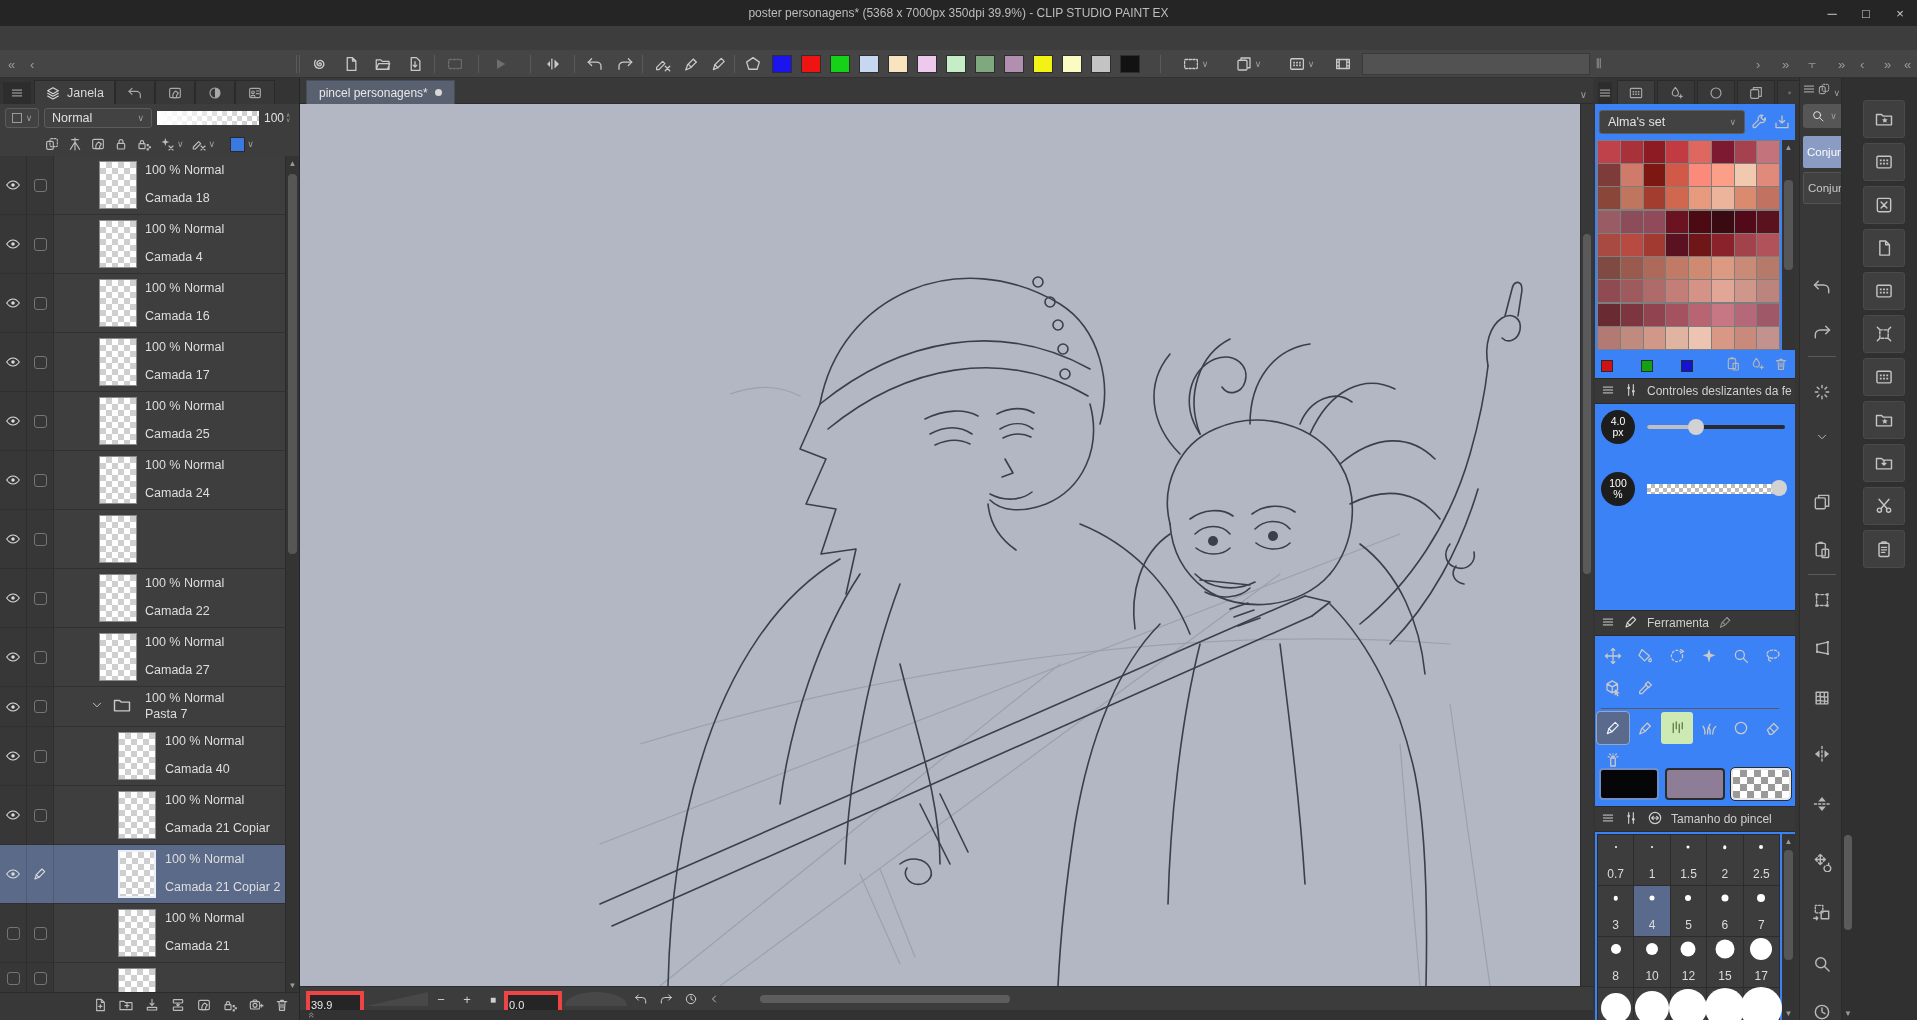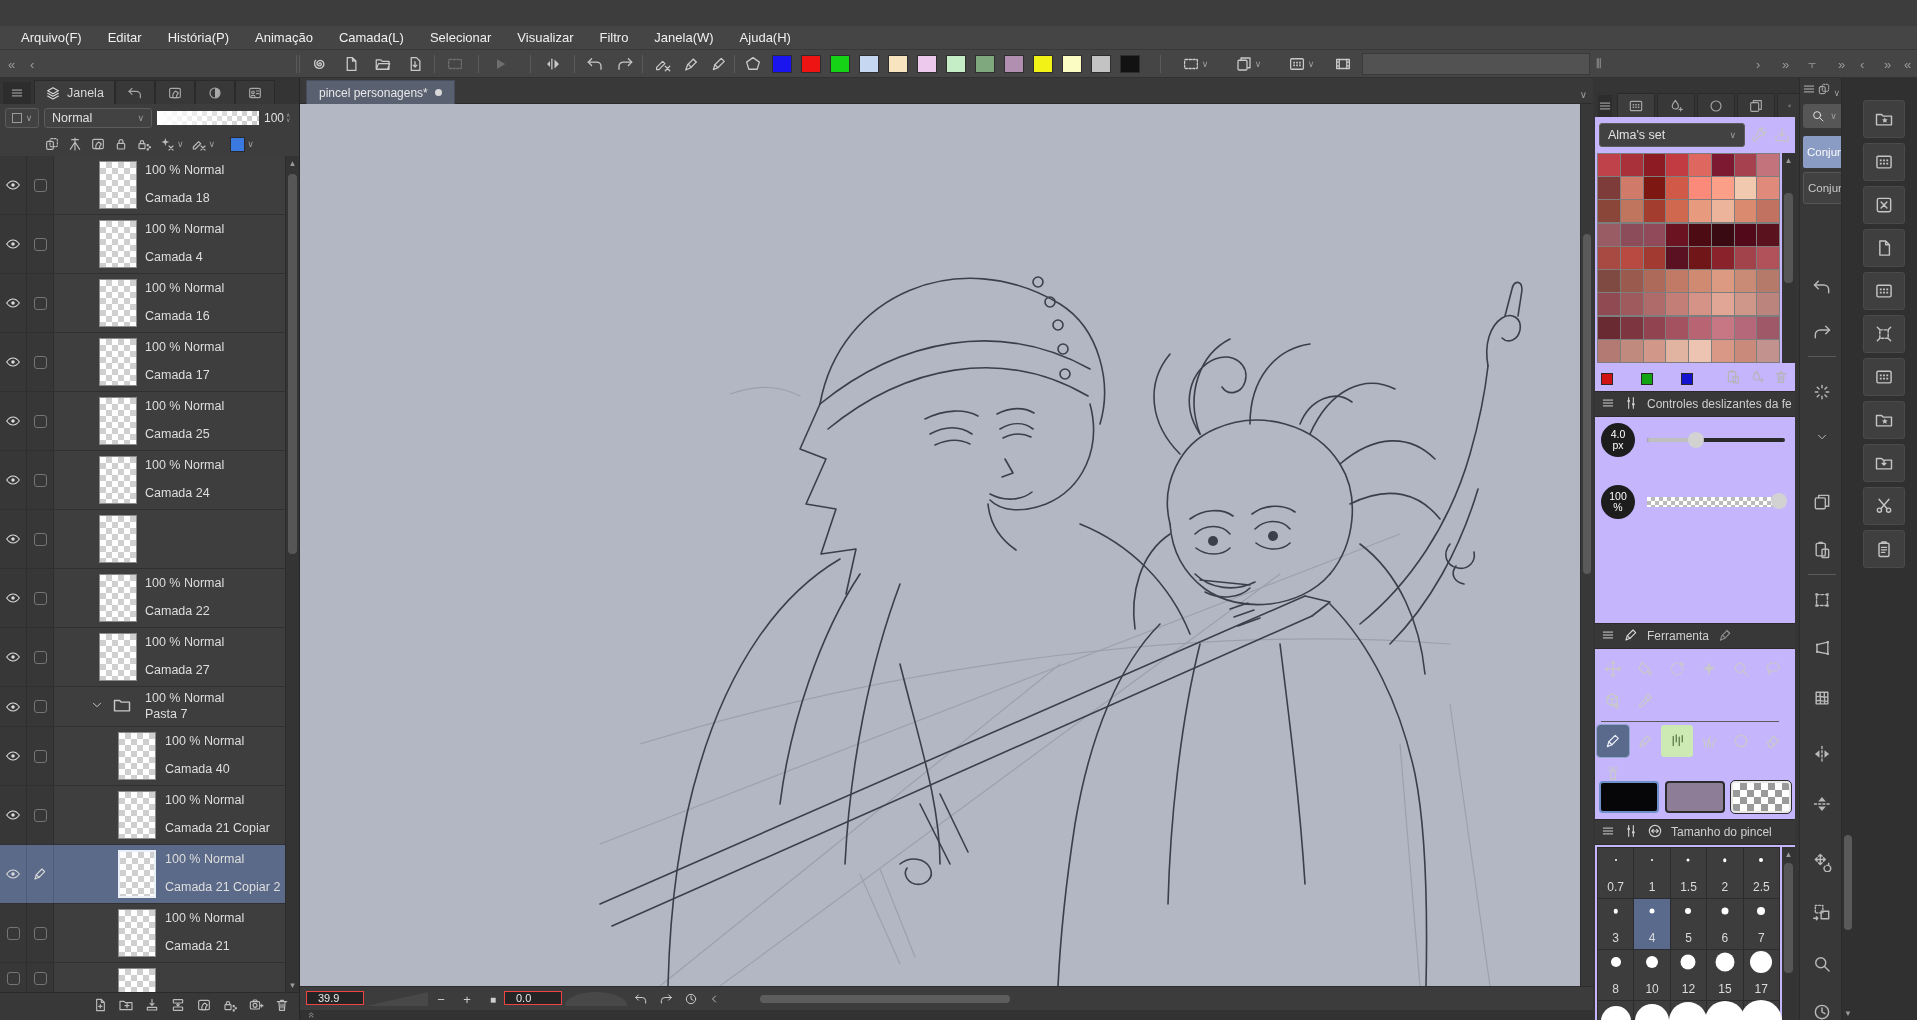--- a/index.html
+++ b/index.html
@@ -65,30 +65,30 @@
   .lfooter{position:absolute;left:0;bottom:0;right:0;height:28px;background:#383838;border-top:1px solid #2b2b2b;display:flex;align-items:center;gap:10px;padding-left:92px;color:#bcbcbc}
   
   .ccol{position:absolute;left:300px;top:78px;width:1293px;bottom:0;background:#323232}
   .tabbar{position:absolute;left:0;top:0;right:0;height:26px;background:#393939;border-bottom:1px solid #2c2c2c}
   .doctab{position:absolute;left:6px;top:2px;height:24px;background:#596070;border:1px solid #474d5a;border-bottom:none;display:flex;align-items:center;gap:7px;padding:0 12px;color:#e8e8e8;font-size:12px}
   .doctab .dot{width:7px;height:7px;border-radius:50%;background:#d8d8d8}
   .canvas{position:absolute;left:0;top:26px;right:0;height:882px;background:#b2b7c3;overflow:hidden}
   .vscroll{position:absolute;right:0;top:26px;height:882px;width:13px;background:#383838;border-left:1px solid #2c2c2c}
   .vscroll .thumbv{position:absolute;left:2px;right:2px;top:130px;height:340px;background:#5a5a5a;border-radius:4px}
   .statusbar{position:absolute;left:0;right:0;bottom:10px;height:24px;background:#3c3c3c;border-top:1px solid #2d2d2d;color:#c9c9c9}
-  .sfield{position:absolute;top:4px;height:14px;background:#252525;border:1px solid #ef4444;color:#e8e8e8;font-size:11px;display:flex;align-items:center;padding:0 11px}
+  .sfield{position:absolute;top:4px;height:28px;background:#252525;border:4px solid #ef4444;color:#e8e8e8;font-size:11px;display:flex;align-items:center;padding:0 1px}
   .sbtn{position:absolute;top:2px;width:22px;height:20px;display:flex;align-items:center;justify-content:center;color:#cfcfcf;font-size:13px}
   .wedge{position:absolute;top:5px;width:62px;height:14px;background:#4a4a4a;clip-path:polygon(0 100%,100% 0,100% 100%);opacity:.85}
   .hill{position:absolute;top:5px;width:62px;height:14px;background:#4a4a4a;border-radius:100% 100% 0 0/190% 190% 0 0;opacity:.85}
   .hthumb{position:absolute;top:8px;height:8px;background:#5d5d5d;border-radius:4px}
   .bstrip{position:absolute;left:0;right:0;bottom:0;height:10px;background:#323232;color:#8f8f8f}
   .upch{position:absolute;left:10px;bottom:0;font-size:11px;transform:rotate(90deg);letter-spacing:-2px}
   
   .rarea{position:absolute;left:1593px;top:78px;right:0;bottom:0;background:#353535}
-  .rpanels{position:absolute;left:2px;top:13px;width:200px;bottom:0;background:#c4b5fd}
+  .rpanels{position:absolute;left:2px;top:0;width:200px;bottom:0;background:#3b82f6}
   .rtabs{position:absolute;left:0;top:0;right:0;height:26px;background:#343434;display:flex;align-items:flex-end;gap:2px}
   .setrow{position:absolute;left:0;top:26px;right:0;height:36px;display:flex;align-items:center;gap:5px;padding:0 4px}
   .setdd{flex:1;height:24px;border:1px solid #5c5c5c;border-radius:3px;background:#424242;display:flex;align-items:center;justify-content:space-between;padding:0 8px;color:#e2e2e2;font-size:12.5px}
   .seti{color:#c5c5c5;display:flex}
   .cgrid{position:absolute;left:2px;top:62px;width:183px;height:210px;display:grid;grid-template-columns:repeat(8,1fr);gap:1px;background:#7e7e7e;border:1px solid #7e7e7e;overflow:hidden}
   .cg{width:100%;height:22px}
   .cgscroll{position:absolute;right:0;top:62px;width:13px;height:210px;background:#343434}
   .cgscroll .thumbv{position:absolute;left:2px;right:2px;top:40px;height:90px;background:#565656;border-radius:4px}
   .chiprow{position:absolute;left:0;top:276px;right:0;height:24px;display:flex;align-items:center;gap:28px;padding-left:6px}
   .chip{width:12px;height:12px;border:1px solid #2a2a2a}
@@ -400,33 +400,29 @@
       </symbol>
 <symbol id="i-half" viewBox="0 0 24 24">
         <circle cx="12" cy="12" r="7.5"></circle>
         <path fill="currentColor" stroke="none" d="M12 4.5a7.5 7.5 0 0 1 0 15Z"></path>
       </symbol>
 </defs>
 </svg>
 
 <div class="app">
 
-
-  <div class="menubar">
-    <span class="mitem">Arquivo(F)</span>
-    <span class="mitem">Editar</span>
-    <span class="mitem">História(P)</span>
-    <span class="mitem">Animação</span>
-    <span class="mitem">Camada(L)</span>
-    <span class="mitem">Selecionar</span>
-    <span class="mitem">Visualizar</span>
-    <span class="mitem">Filtro</span>
-    <span class="mitem">Janela(W)</span>
-    <span class="mitem">Ajuda(H)</span>
+  <div class="titlebar">
+    <span>poster personagens* (5368 x 7000px 350dpi 39.9%)  - CLIP STUDIO PAINT EX</span>
+    <div class="wctrl">
+      <span class="wbtn">─</span>
+      <span class="wbtn">□</span>
+      <span class="wbtn">×</span>
+    </div>
   </div>
+
 
   <div class="toolbar">
     <span class="chev" style="left:8px">«</span>
     <span class="chev" style="left:30px">‹</span>
     <span class="tsep" style="left:296px"></span>
       <span class="tsep" style="left:299px"></span>
     <span class="tb" style="left:306px">
         <svg class="ic s20">
           <use href="#i-spiral"></use>
         </svg>

